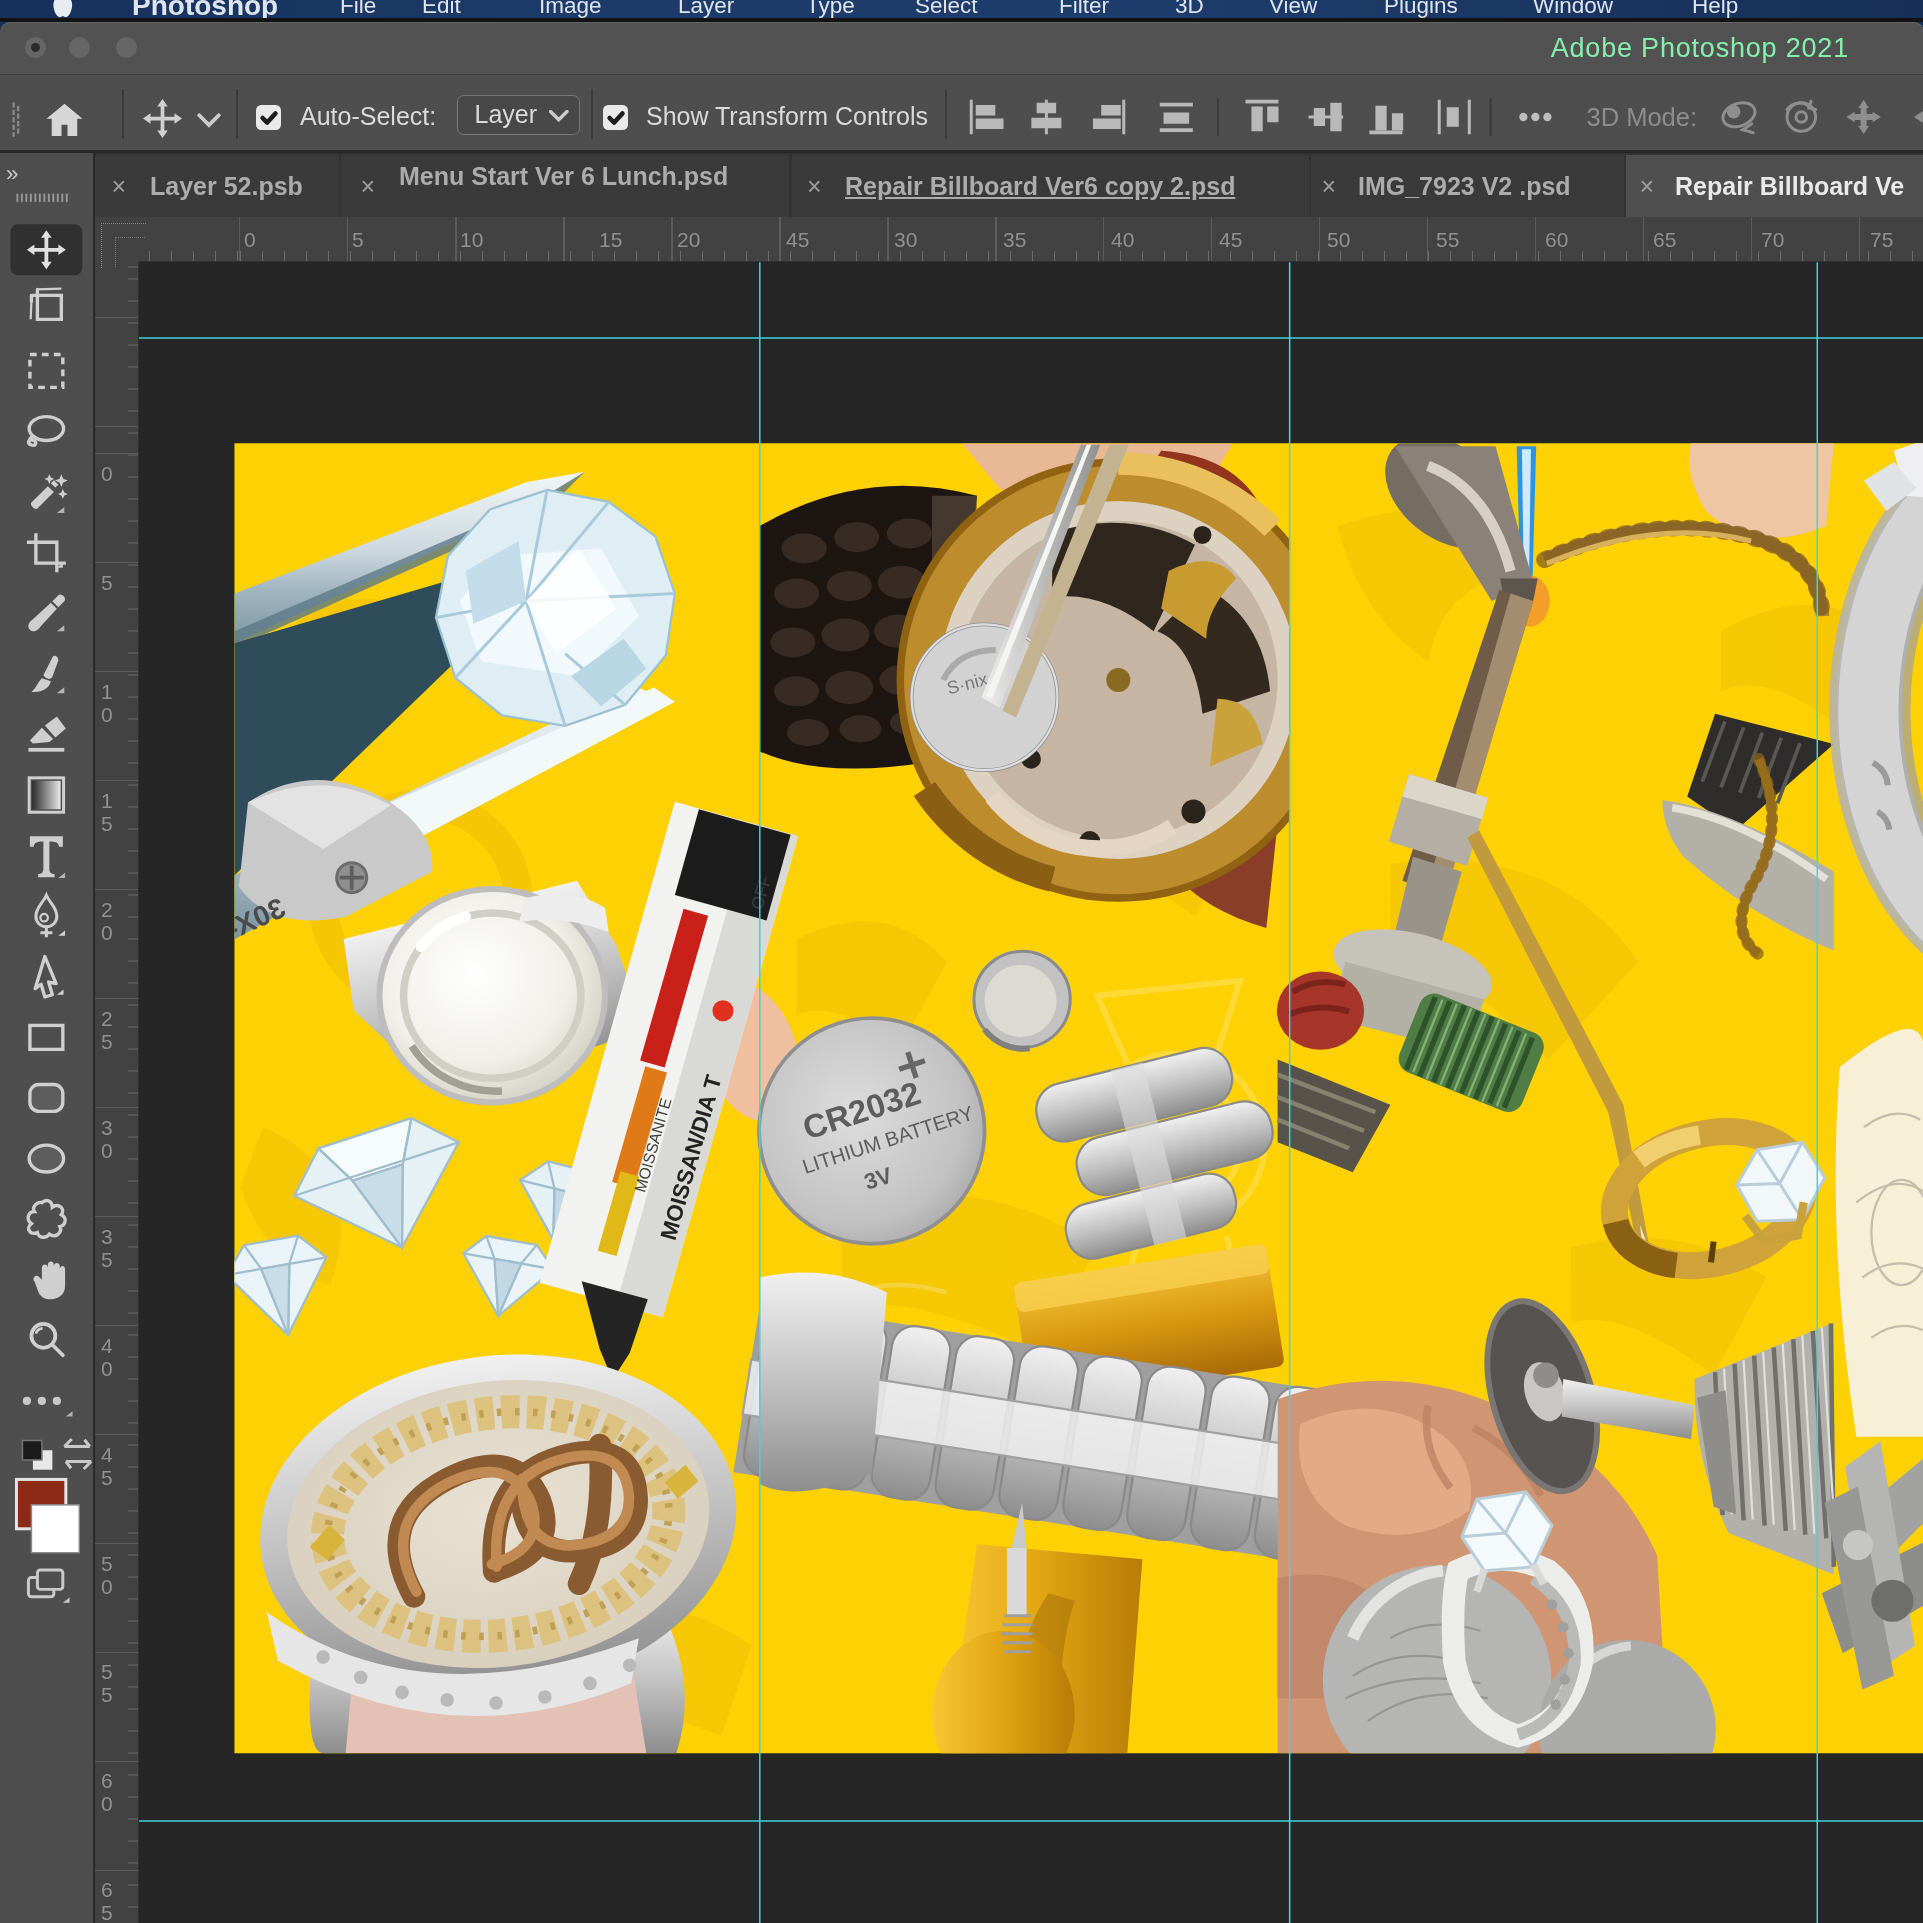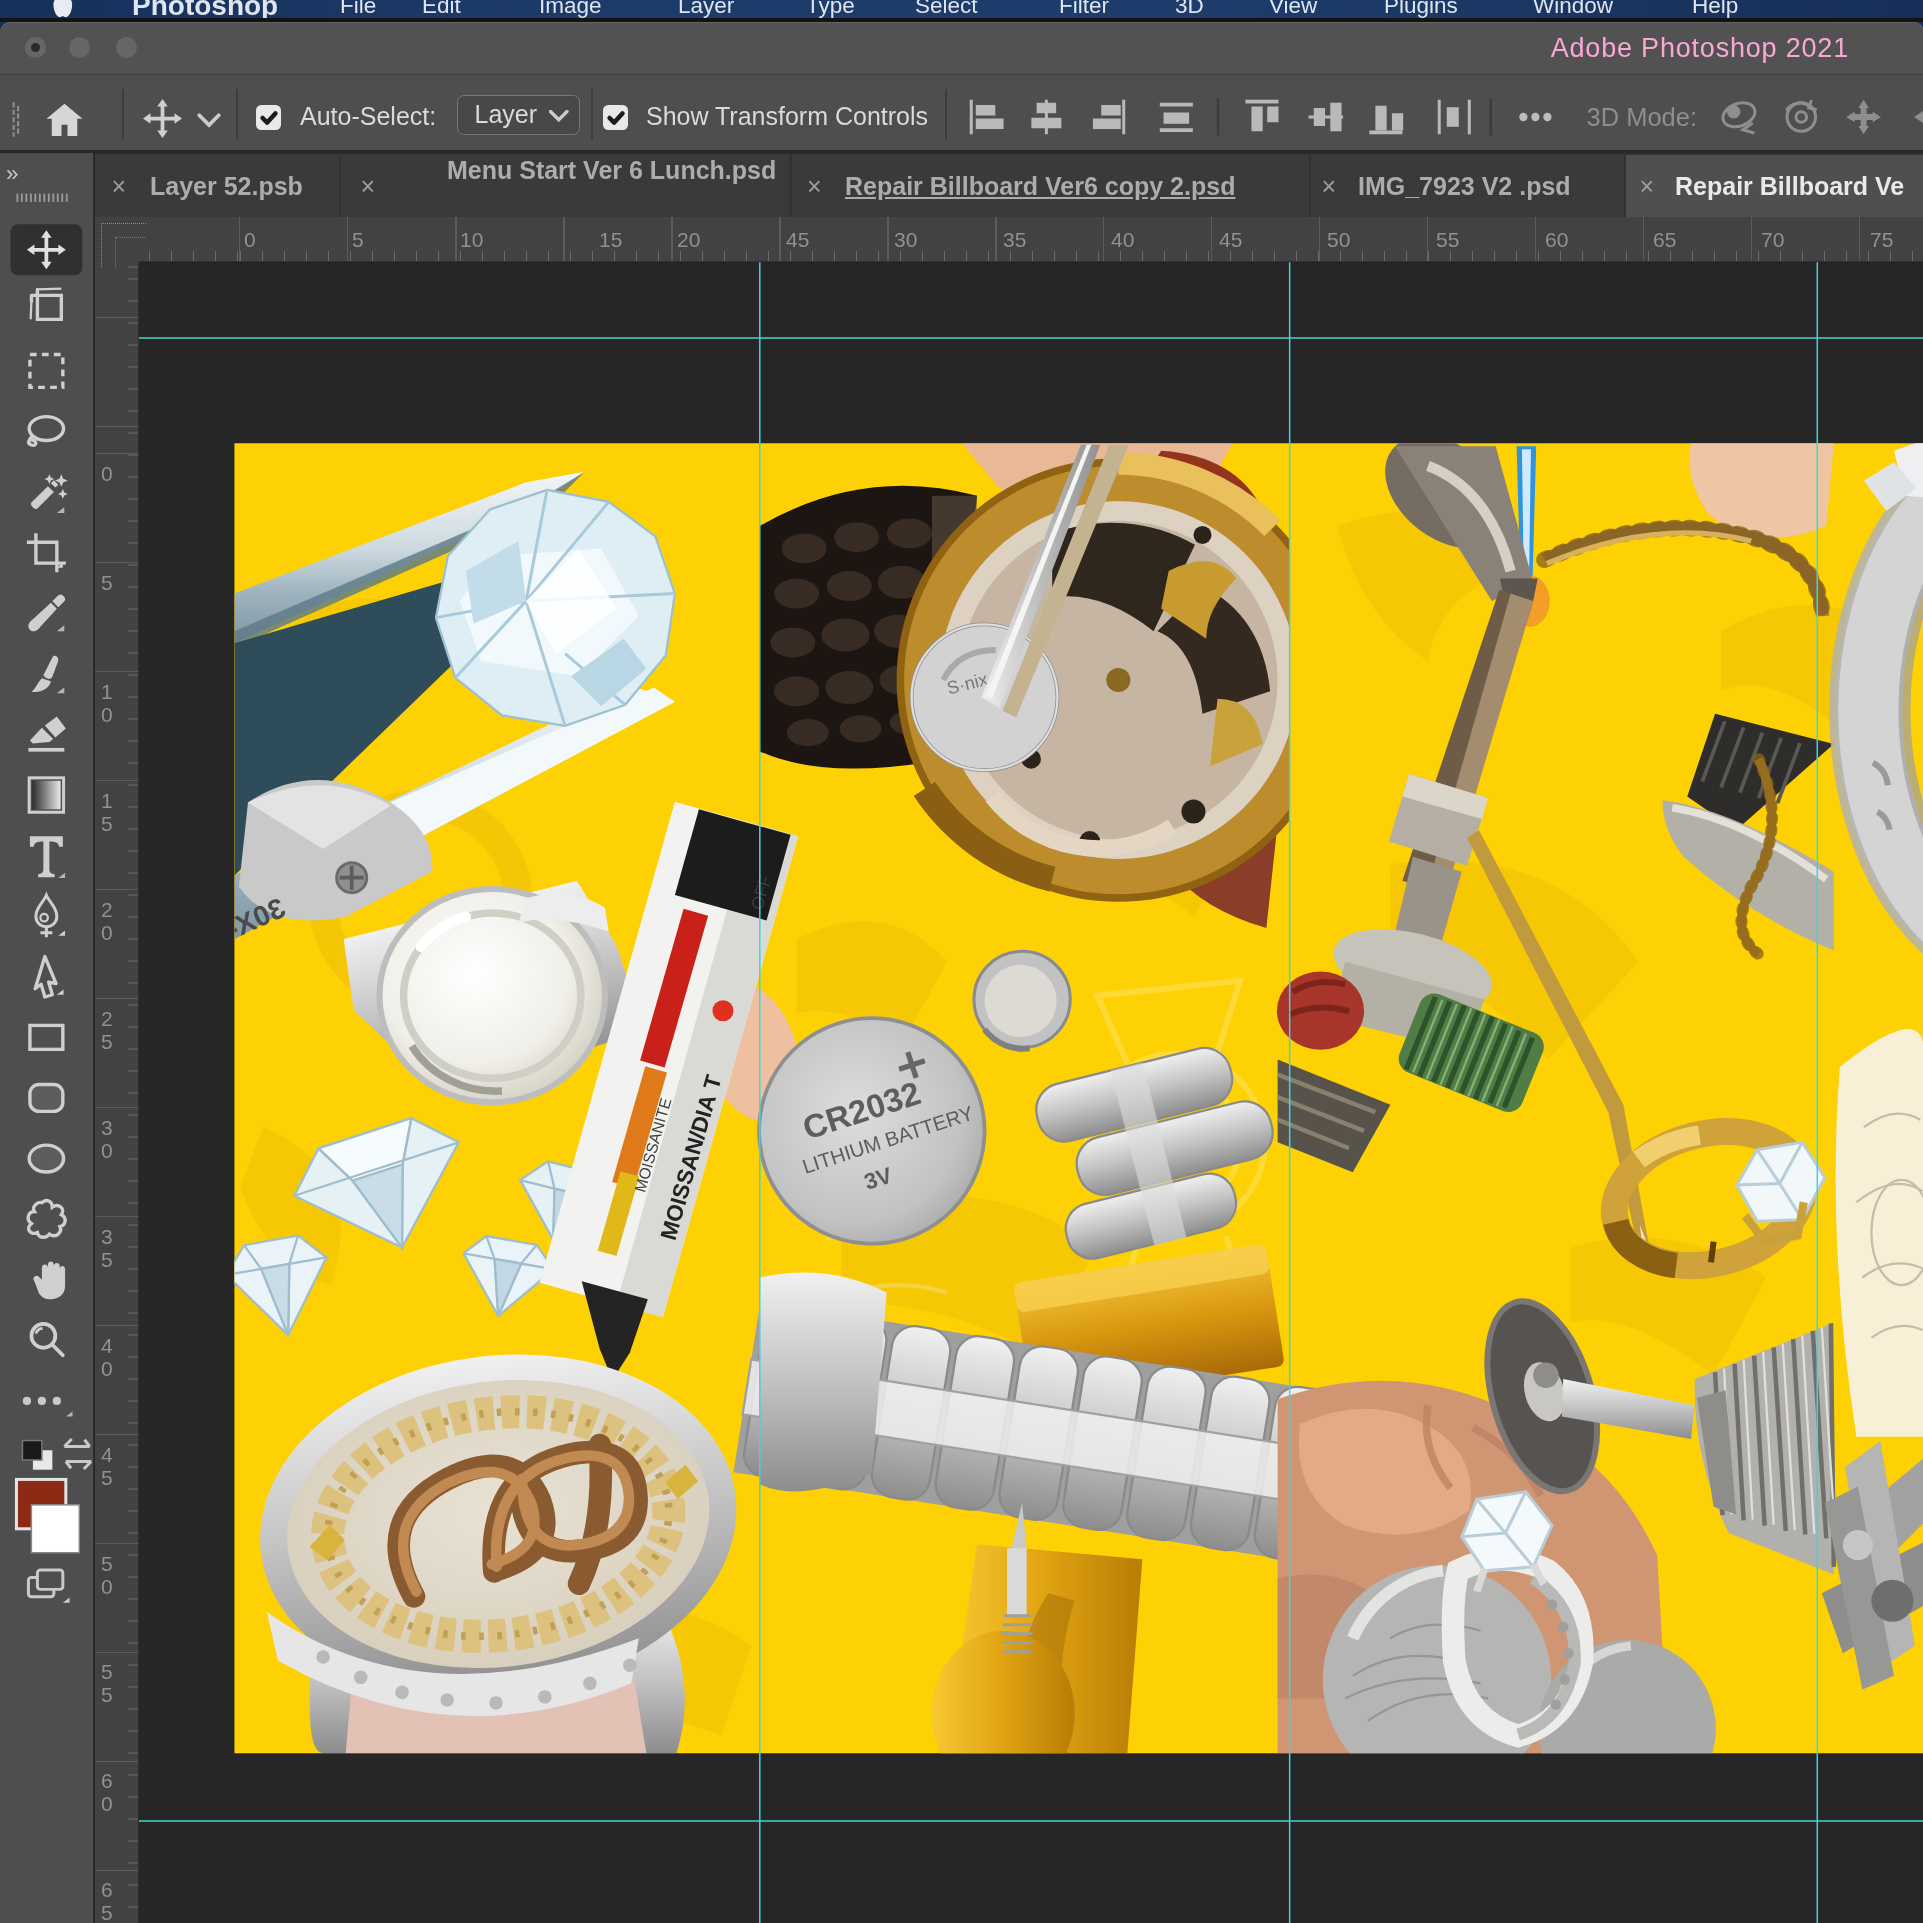--- a/index.html
+++ b/index.html
@@ -9,21 +9,21 @@
   #menubar { position:absolute; left:0; top:0; width:1924px; height:28px;
     background:linear-gradient(90deg,#16305b 0%,#1d3b69 30%,#1e3d6c 60%,#172f58 100%);
     overflow:hidden; }
   #menubar .mtxt { position:absolute; top:-6.8px; color:#dfe5ee; font-size:22.5px; white-space:pre; }
   #gapline { position:absolute; left:0; top:18px; width:1924px; height:3.8px; background:#131313; }
   
   #titlebar { position:absolute; left:0; top:22px; width:1924px; height:52px;
     background:#525252; border-radius:10.5px 10.5px 0 0;
     box-shadow:inset 0 0.8px 0 #6b6b6b; }
   .tl { position:absolute; top:15px; width:21px; height:21px; border-radius:50%; background:#666666; }
-  #titletext { position:absolute; top:11.3px; right:75px; color:#f9a8d4; font-size:27px; letter-spacing:0.8px; }
+  #titletext { position:absolute; top:11.3px; right:75px; color:#86efac; font-size:27px; letter-spacing:0.8px; }
   
   #optbar { position:absolute; left:0; top:74px; width:1924px; height:78px; background:#4e4e4e;
     border-top:1.5px solid #3e3e3e; border-bottom:2.3px solid #2a2a2a; color:#d8d8d8; }
   .sep { position:absolute; top:13.5px; width:1.5px; height:50px; background:#3c3c3c; }
   .olabel { position:absolute; top:27px; font-size:25px; color:#dadada; }
   .cb { position:absolute; top:30px; width:25px; height:25px; background:#e9e9e9; border-radius:5.3px; }
   .cb svg { position:absolute; left:1.5px; top:1.5px; }
   
   #tabbar { position:absolute; left:95px; top:153px; width:1829px; height:65px; background:#323232; }
   .tab { position:absolute; top:2.3px; height:62px; background:#3a3a3a; color:#acacac;
@@ -304,21 +304,21 @@
     </defs>
    </svg>
   </div>
   <div id="tabbar">
     <div class="tab" style="left:0px;width:244px;">
       <span style="position:absolute;left:16.5px;top:16.5px;" class="x">×</span>
       <span style="position:absolute;left:55px;top:16.5px;">Layer 52.psb</span>
     </div>
     <div class="tab" style="left:246px;width:448px;">
       <span style="position:absolute;left:19.5px;top:16.5px;" class="x">×</span>
-      <span style="position:absolute;left:58px;top:1px;margin-left:48px;">Menu Start Ver 6 Lunch.psd</span>
+      <span style="position:absolute;left:58px;top:7px;">Menu Start Ver 6 Lunch.psd</span>
     </div>
     <div class="tab" style="left:697px;width:517px;">
       <span style="position:absolute;left:15px;top:16.5px;" class="x">×</span>
       <span style="position:absolute;left:53px;top:16.5px;text-decoration:underline;">Repair Billboard Ver6 copy 2.psd</span>
     </div>
     <div class="tab" style="left:1216px;width:313px;">
       <span style="position:absolute;left:10.5px;top:16.5px;" class="x">×</span>
       <span style="position:absolute;left:47px;top:16.5px;">IMG_7923 V2 .psd</span>
     </div>
     <div class="tab active" style="left:1531px;width:298px;">

